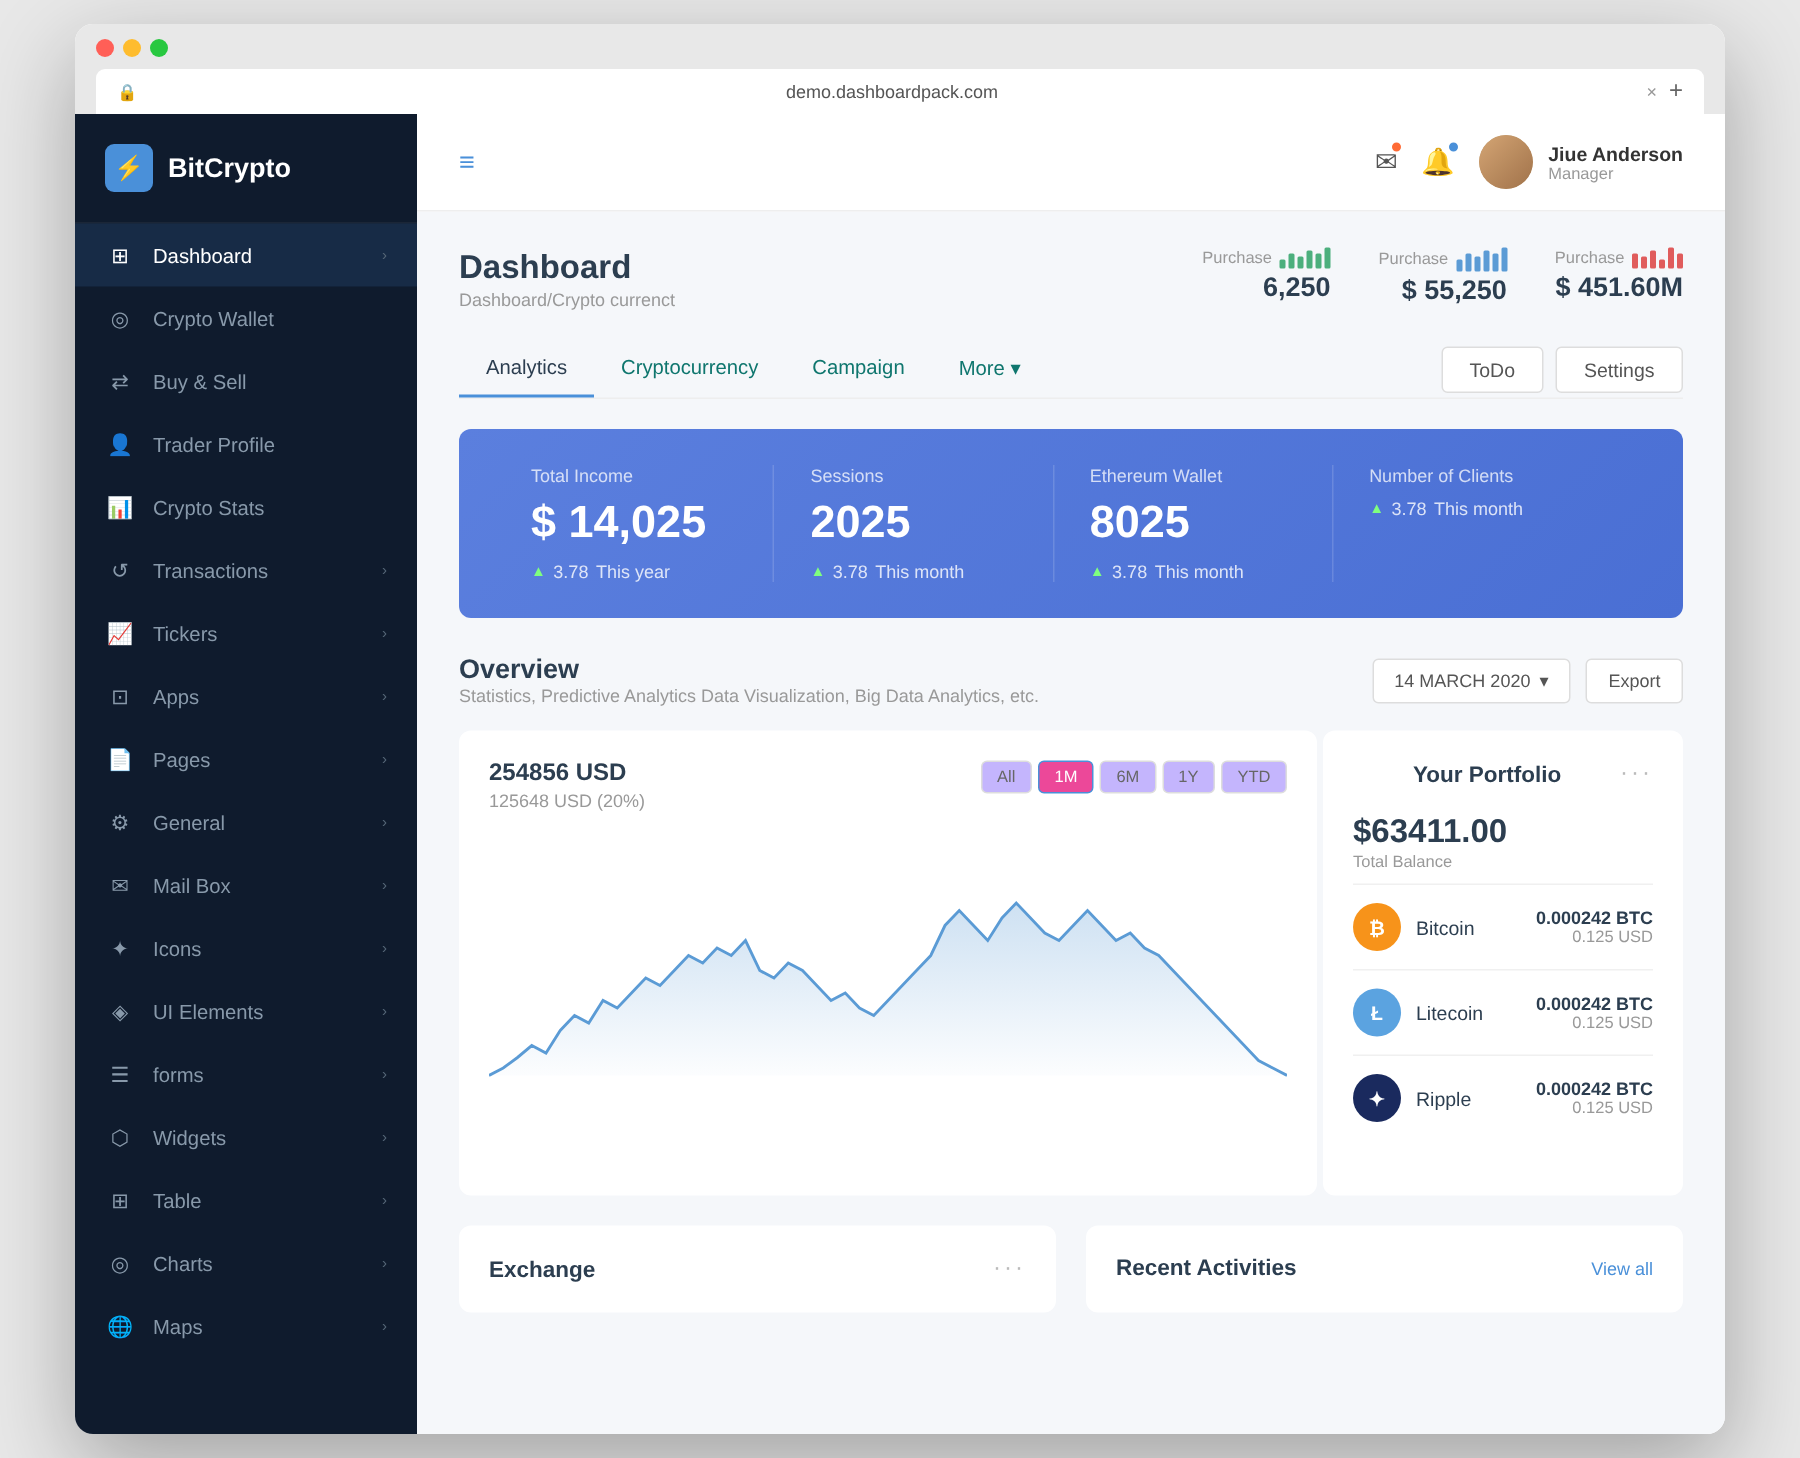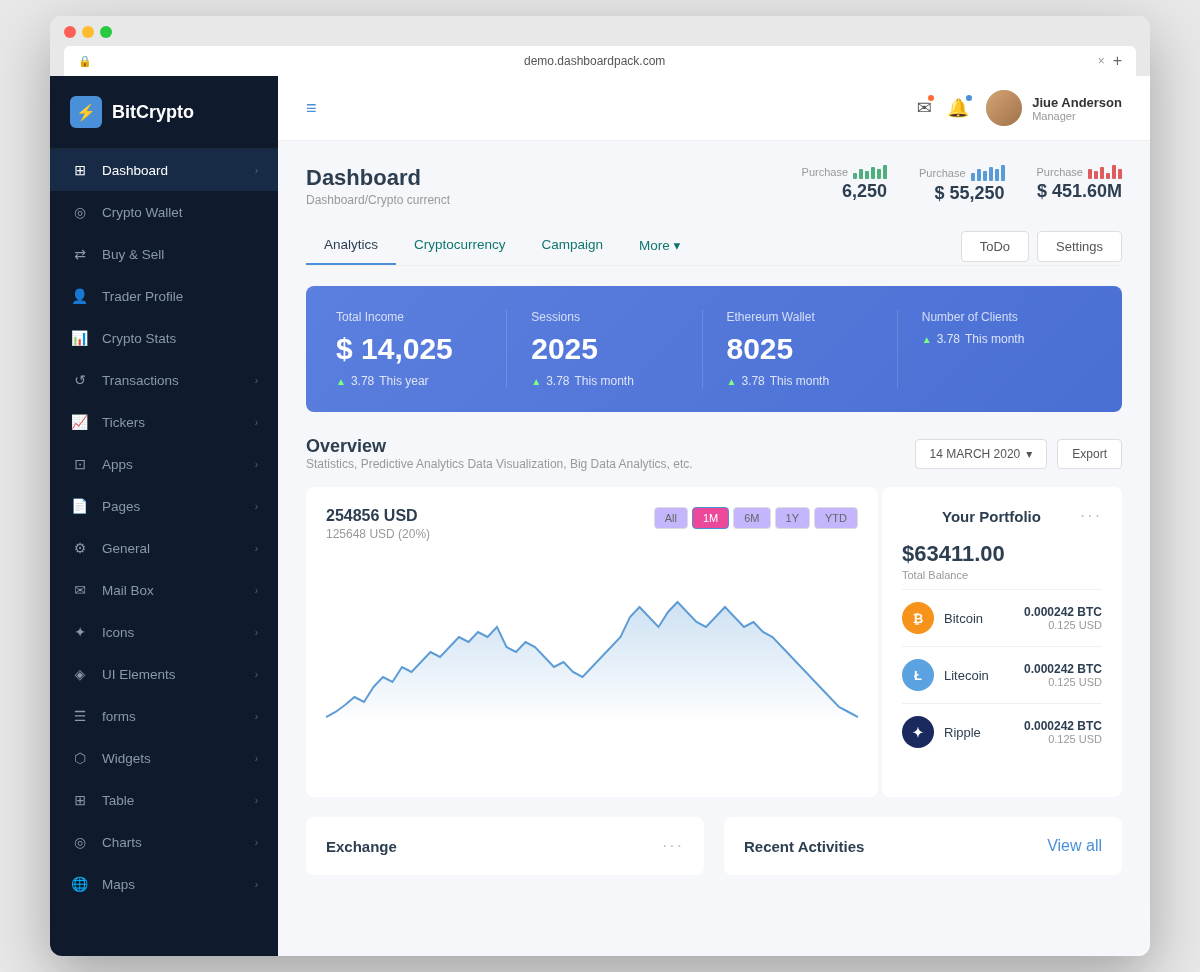--- a/index.html
+++ b/index.html
@@ -65,21 +65,21 @@
     
     
     .tab-bar { display: flex; align-items: center; justify-content: space-between; margin-bottom: 20px; border-bottom: 1px solid #eee; padding-bottom: 0; }
     .tab-nav { display: flex; gap: 0; }
     .tab-item { padding: 10px 18px; font-size: 13.5px; color: #0f766e; cursor: pointer; border-bottom: 2px solid transparent; }
     .tab-item.active { color: #2c3e50; border-bottom-color: #4a90d9; font-weight: 500; }
     .tab-actions { display: flex; gap: 8px; }
     .tab-btn { padding: 7px 18px; font-size: 13px; border-radius: 4px; border: 1px solid #ddd; background: #fff; cursor: pointer; color: #555; }
     
     
-    .stats-banner { background: linear-gradient(135deg, #5b7fde, #4a6fd4); border-radius: 8px; padding: 24px 30px; display: flex; margin-bottom: 24px; }
+    .stats-banner { background: linear-gradient(135deg, #5b7fde, #4a6fd4); border-radius: 8px; padding: 24px 48px; display: flex; margin-bottom: 24px; }
     .stat-card { flex: 1; color: #fff; border-right: 1px solid rgba(255,255,255,0.15); padding: 0 24px; }
     .stat-card:first-child { padding-left: 0; }
     .stat-card:last-child { border-right: none; }
     .stat-card-label { font-size: 12px; color: rgba(255,255,255,0.75); margin-bottom: 8px; }
     .stat-card-value { font-size: 30px; font-weight: 700; margin-bottom: 8px; }
     .stat-card-sub { font-size: 12px; color: rgba(255,255,255,0.8); display: flex; align-items: center; gap: 5px; }
     .arrow-up { color: #7fff7f; font-size: 10px; }
     
     
     .overview-header { display: flex; align-items: center; justify-content: space-between; margin-bottom: 16px; }
@@ -118,21 +118,21 @@
     .crypto-values { text-align: right; }
     .crypto-amount { font-size: 12px; font-weight: 600; color: #2c3e50; }
     .crypto-usd { font-size: 11px; color: #999; }
     
     
     .bottom-grid { display: flex; gap: 20px; margin-top: 20px; }
     .bottom-card { flex: 1; background: #fff; border-radius: 8px; padding: 20px; }
     .bottom-card-header { display: flex; align-items: center; justify-content: space-between; }
     .bottom-card-title { font-size: 15px; font-weight: 600; color: #2c3e50; }
     .bottom-card-dots { color: #bbb; cursor: pointer; font-size: 16px; letter-spacing: 2px; }
-    .view-all { font-size: 16px; color: #4a90d9; cursor: pointer; }
+    .view-all { font-size: 12px; color: #4a90d9; cursor: pointer; }
   </style>
 </head>
 <body>
 
 <div class="browser-window">
 
   <div class="browser-chrome">
     <div class="browser-dots">
       <div class="browser-dot red"></div>
       <div class="browser-dot yellow"></div>

